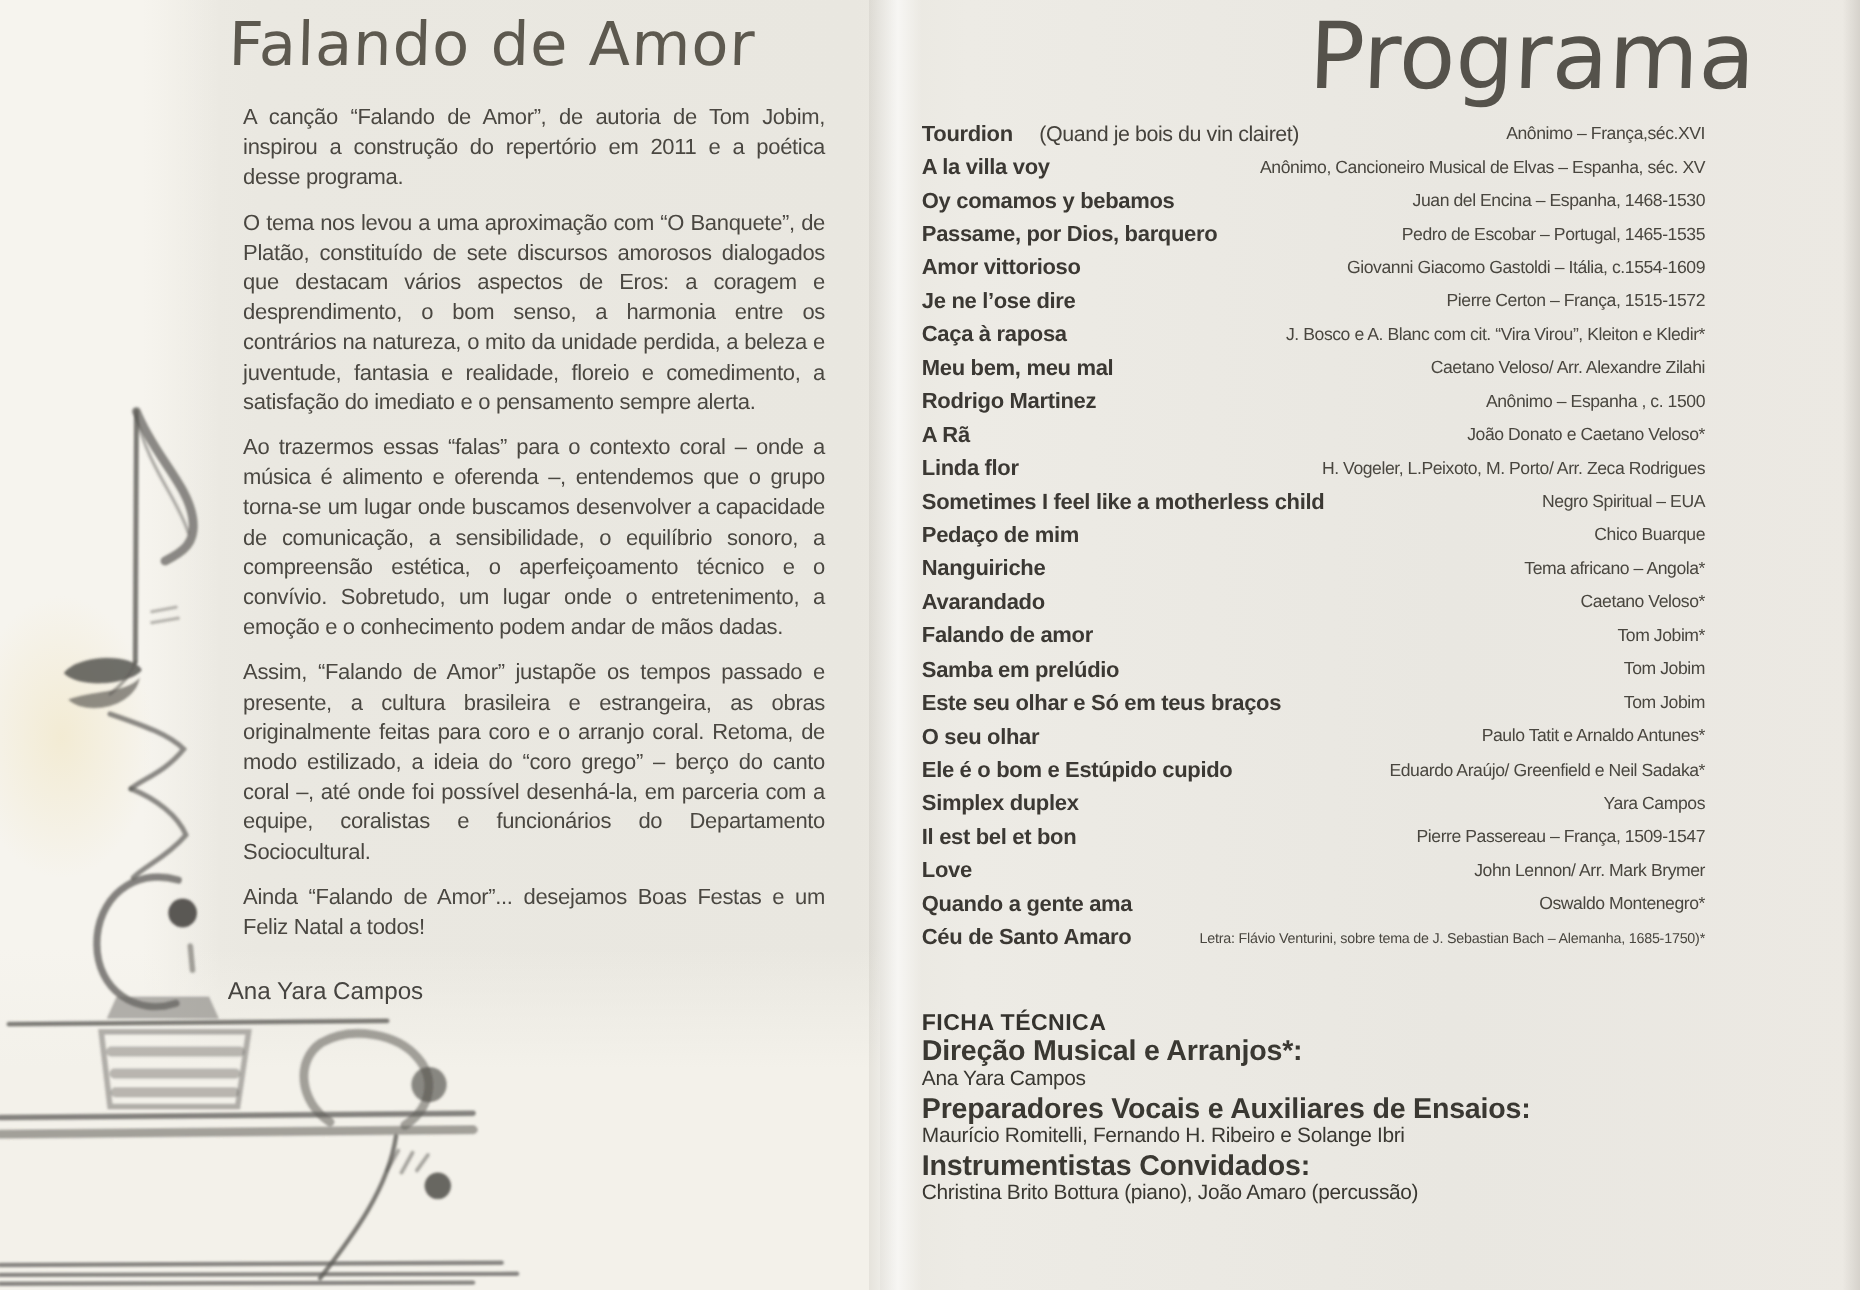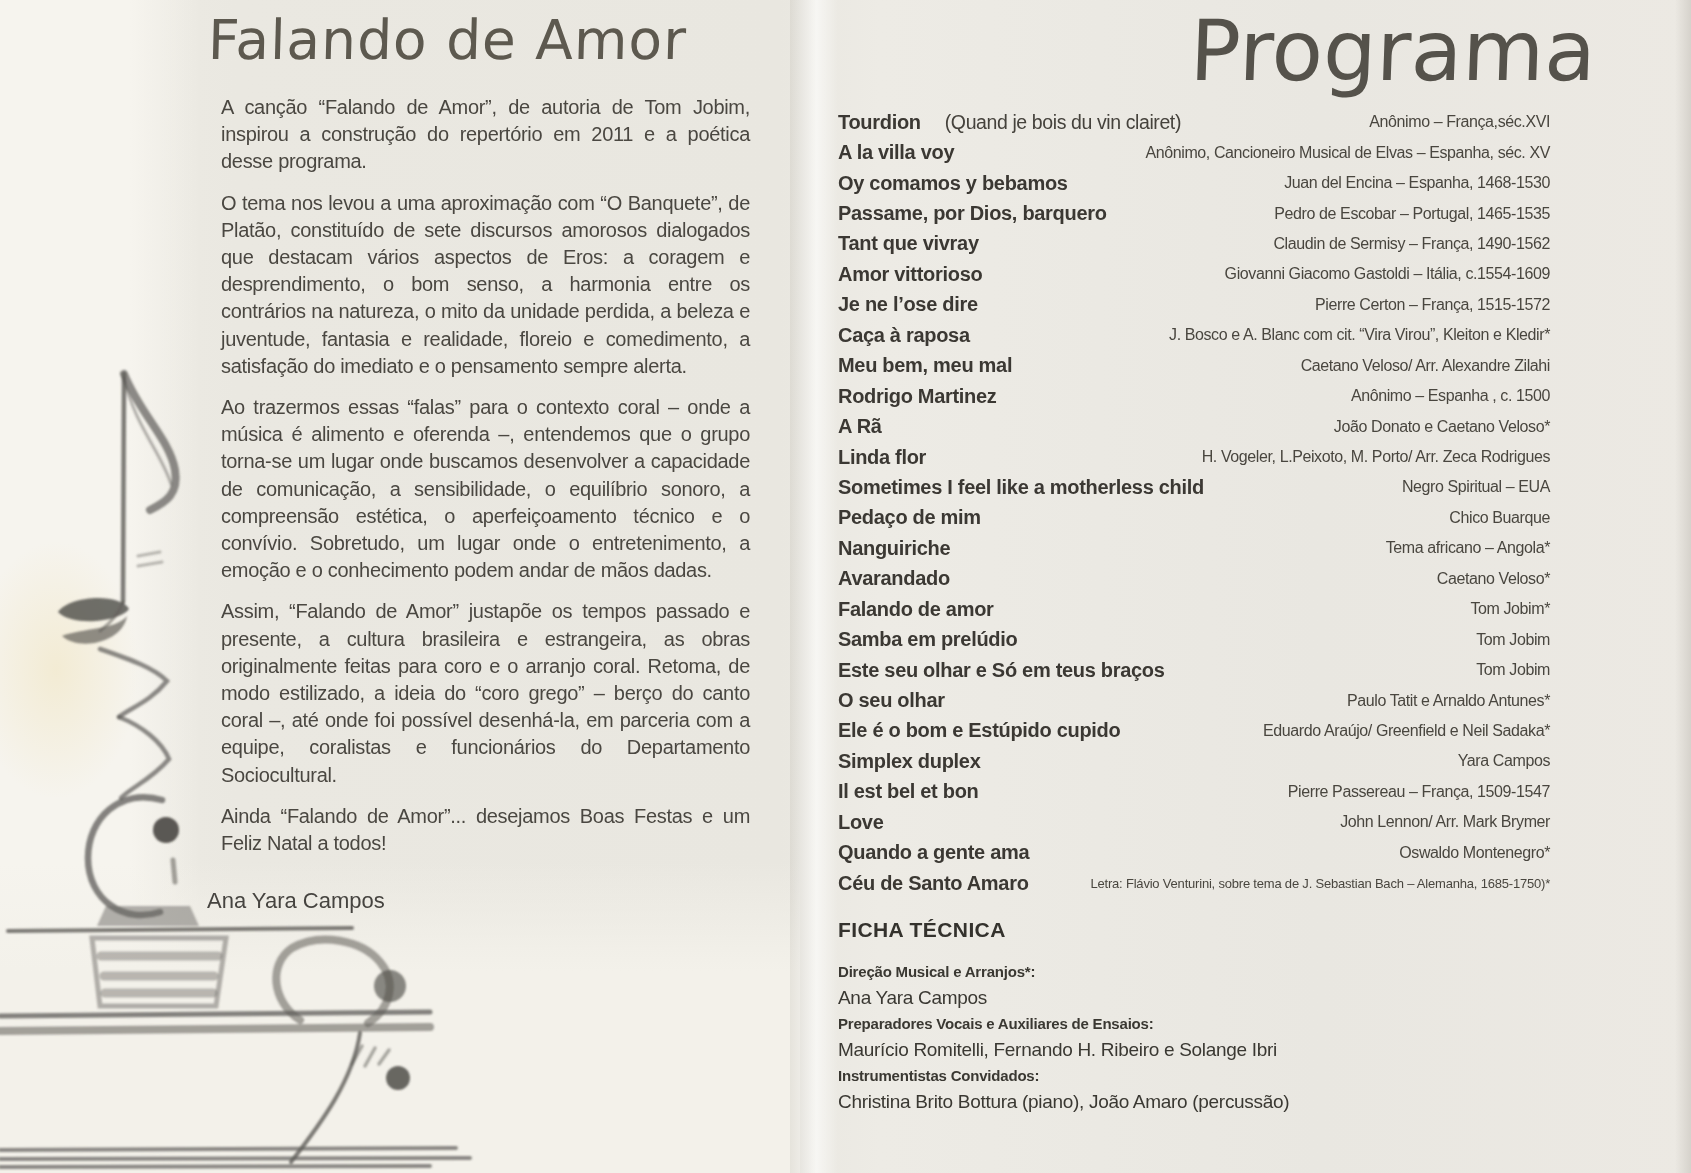--- a/index.html
+++ b/index.html
@@ -57,22 +57,22 @@
   }
   .program-list { position:absolute; left:838px; top:107px; width:712px; }
   .prow { display:flex; align-items:center; height:30.45px; }
   .pleft { white-space:nowrap; font-weight:700; font-size:20px; letter-spacing:-0.3px; color:#3b3833; }
   .psub  { font-weight:400; font-size:19.5px; letter-spacing:-0.4px; color:#45423c;margin-left:24px; }
   .pcredit { flex:1 1 auto; text-align:right; white-space:nowrap; margin-left:12px;
     font-weight:400; font-size:16px; letter-spacing:-0.4px; color:#49463f; }
   .pcredit.small { font-size:13px; letter-spacing:-0.2px; }
 
   .ficha { position:absolute; left:838px; top:918px; width:712px; color:#3a3832; }
-  .ficha-heading { font-size:21px; font-weight:700; letter-spacing:0.4px; color:#34322d; margin-bottom:17px; }
-  .flabel { font-size:15px; font-weight:700; line-height:26px; letter-spacing:-0.2px; }
+  .ficha-heading { font-size:21px; font-weight:700; letter-spacing:0.4px; color:#34322d; }
+  .flabel { font-size:26px; font-weight:700; line-height:26px; letter-spacing:-0.2px; }
   .fvalue { font-size:19px; font-weight:400; line-height:26px; letter-spacing:-0.3px; }
 </style>
 </head>
 <body>
 
 <div class="scan">
 
   <div class="left-strip"></div>
   <div class="left-bottom"></div>
   <div class="cream-stain"></div>
@@ -150,24 +150,20 @@
       </div>
       <div class="prow">
         <span class="pleft">Oy comamos y bebamos</span>
         <span class="pcredit">Juan del Encina – Espanha, 1468-1530</span>
       </div>
       <div class="prow">
         <span class="pleft">Passame, por Dios, barquero</span>
         <span class="pcredit">Pedro de Escobar – Portugal, 1465-1535</span>
       </div>
       <div class="prow">
-        <span class="pleft">Tant que vivray</span>
-        <span class="pcredit">Claudin de Sermisy – França, 1490-1562</span>
-      </div>
-      <div class="prow">
         <span class="pleft">Amor vittorioso</span>
         <span class="pcredit">Giovanni Giacomo Gastoldi – Itália, c.1554-1609</span>
       </div>
       <div class="prow">
         <span class="pleft">Je ne l’ose dire</span>
         <span class="pcredit">Pierre Certon – França, 1515-1572</span>
       </div>
       <div class="prow">
         <span class="pleft">Caça à raposa</span>
         <span class="pcredit">J. Bosco e A. Blanc com cit. “Vira Virou”, Kleiton e Kledir*</span>

